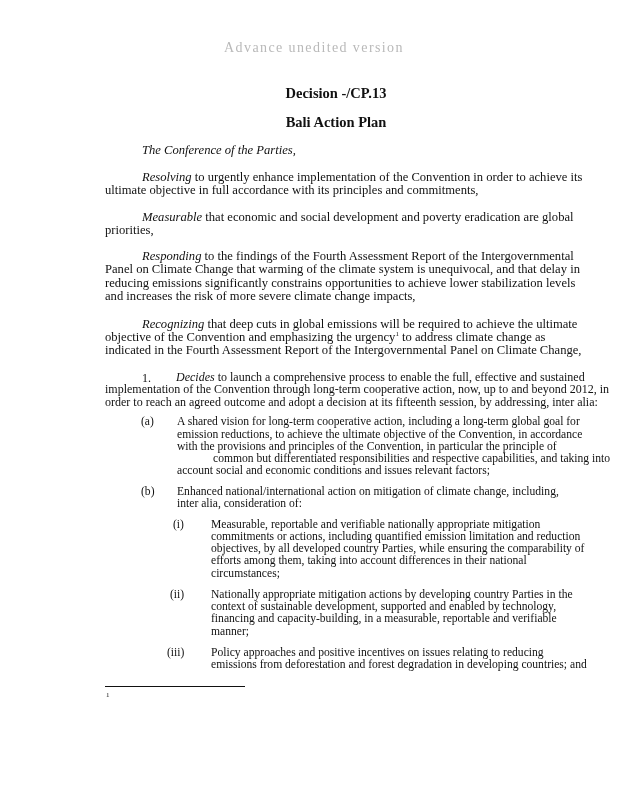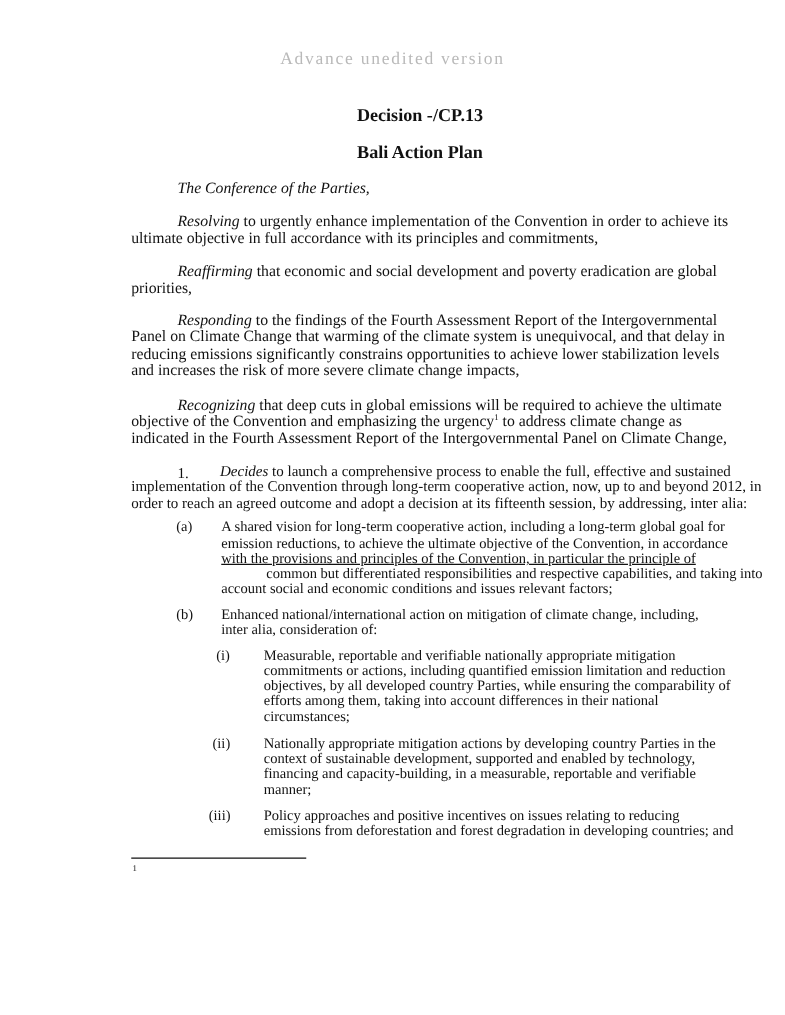--- a/index.html
+++ b/index.html
@@ -36,21 +36,21 @@
 
   <div>
     <div class="line" style="left:142px; top:171px;">
       <i>Resolving</i><span> to urgently enhance implementation of the Convention in order to achieve its</span>
     </div>
     <div class="line" style="left:105px; top:184px;">ultimate objective in full accordance with its principles and commitments,</div>
   </div>
 
   <div>
     <div class="line" style="left:142px; top:211px;">
-      <i>Reaffirming</i><span> that economic and social development and poverty eradication are global</span>
+      <i>Measurable</i><span> that economic and social development and poverty eradication are global</span>
     </div>
     <div class="line" style="left:105px; top:224px;">priorities,</div>
   </div>
 
   <div>
     <div class="line" style="left:142px; top:250px;">
       <i>Responding</i><span> to the findings of the Fourth Assessment Report of the Intergovernmental</span>
     </div>
     <div class="line" style="left:105px; top:263px;">Panel on Climate Change that warming of the climate system is unequivocal, and that delay in</div>
     <div class="line" style="left:105px; top:277px;">reducing emissions significantly constrains opportunities to achieve lower stabilization levels</div>
@@ -73,21 +73,21 @@
       <i>Decides</i><span> to launch a comprehensive process to enable the full, effective and sustained</span>
     </div>
     <div class="line" style="left:105px; top:383px; font-size:12px;">implementation of the Convention through long-term cooperative action, now, up to and beyond 2012, in</div>
     <div class="line" style="left:105px; top:396px; font-size:12px;">order to reach an agreed outcome and adopt a decision at its fifteenth session, by addressing, inter alia:</div>
   </div>
 
   <div>
     <div class="num" style="left:141px; top:415px;">(a)</div>
     <div class="line" style="left:177px; top:415px; font-size:11.6px;">A shared vision for long-term cooperative action, including a long-term global goal for</div>
     <div class="line" style="left:177px; top:428px; font-size:11.6px;">emission reductions, to achieve the ultimate objective of the Convention, in accordance</div>
-    <div class="line" style="left:177px; top:440px; font-size:11.6px;text-decoration:underline;">with the provisions and principles of the Convention, in particular the principle of</div>
+    <div class="line" style="left:177px; top:440px; font-size:11.6px;">with the provisions and principles of the Convention, in particular the principle of</div>
     <div class="line" style="left:177px; top:452px; font-size:11.6px;margin-left:36px;">common but differentiated responsibilities and respective capabilities, and taking into</div>
     <div class="line" style="left:177px; top:464px; font-size:11.6px;">account social and economic conditions and issues relevant factors;</div>
   </div>
 
   <div>
     <div class="num" style="left:141px; top:485px;">(b)</div>
     <div class="line" style="left:177px; top:485px; font-size:11.6px;">Enhanced national/international action on mitigation of climate change, including,</div>
     <div class="line" style="left:177px; top:497px; font-size:11.6px;">inter alia, consideration of:</div>
   </div>
 

